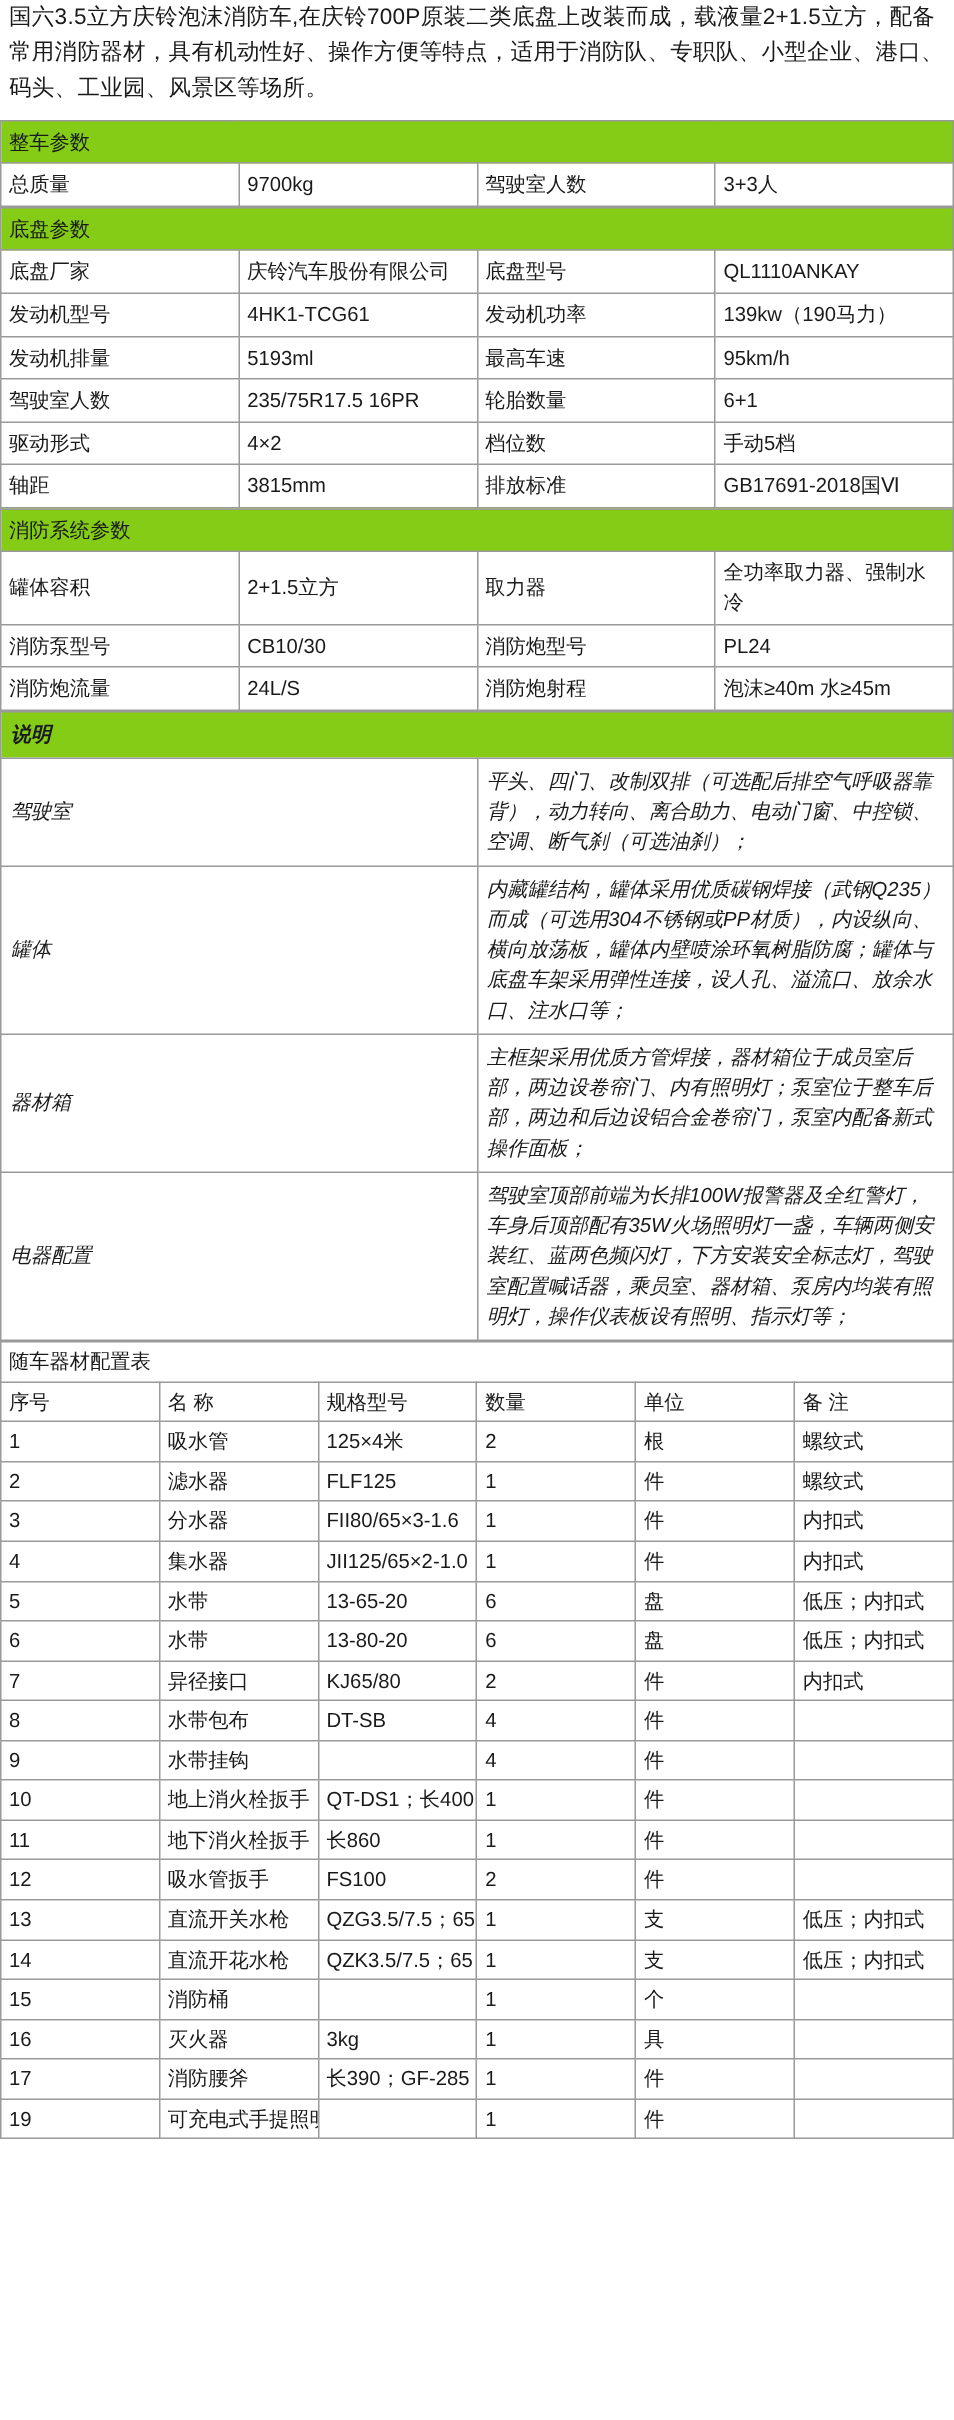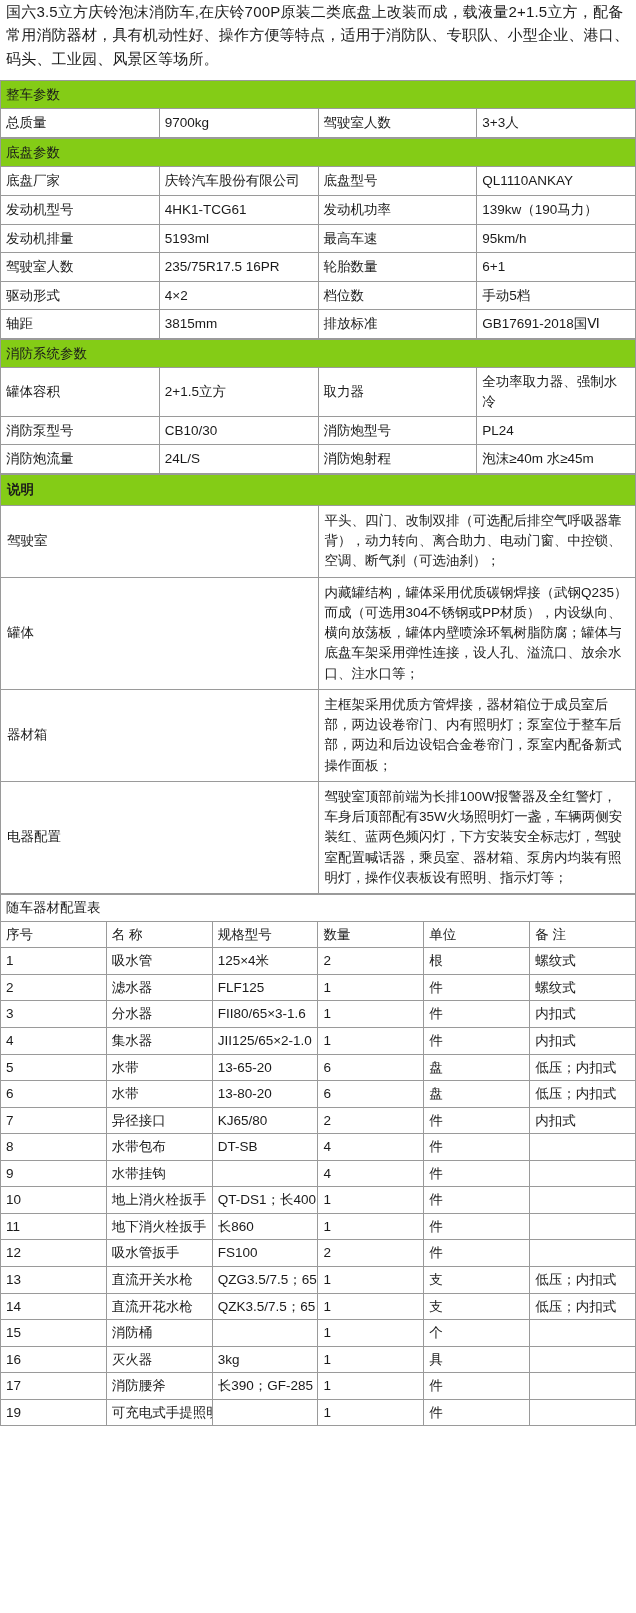--- a/index.html
+++ b/index.html
@@ -41,21 +41,21 @@
     font-weight: bold;
     background: #84cc16;
     font-size: 14.5px;
     padding: 4px 5px;
   }
   .lbl { width: 100px; }
   .val1 { width: 190px; }
   .lbl2 { width: 98px; }
 
   
-  table.desc { width: 100%; border-collapse: collapse; table-layout: fixed; }
+  table.desc { width: 100%; border-collapse: collapse; table-layout: fixed; font-style: italic; }
   table.desc td {
     border: 1px solid #9a9a9a;
     padding: 5px 6px;
     vertical-align: middle;
     font-size: 13.5px;
     line-height: 1.5;
   }
   table.desc td.k {
     width: 100px;
     text-align: left;

